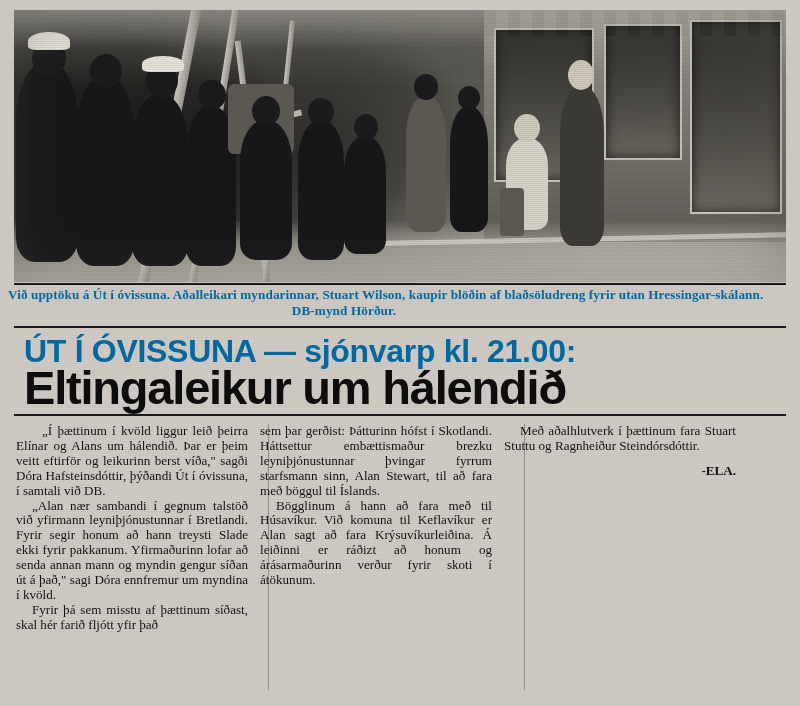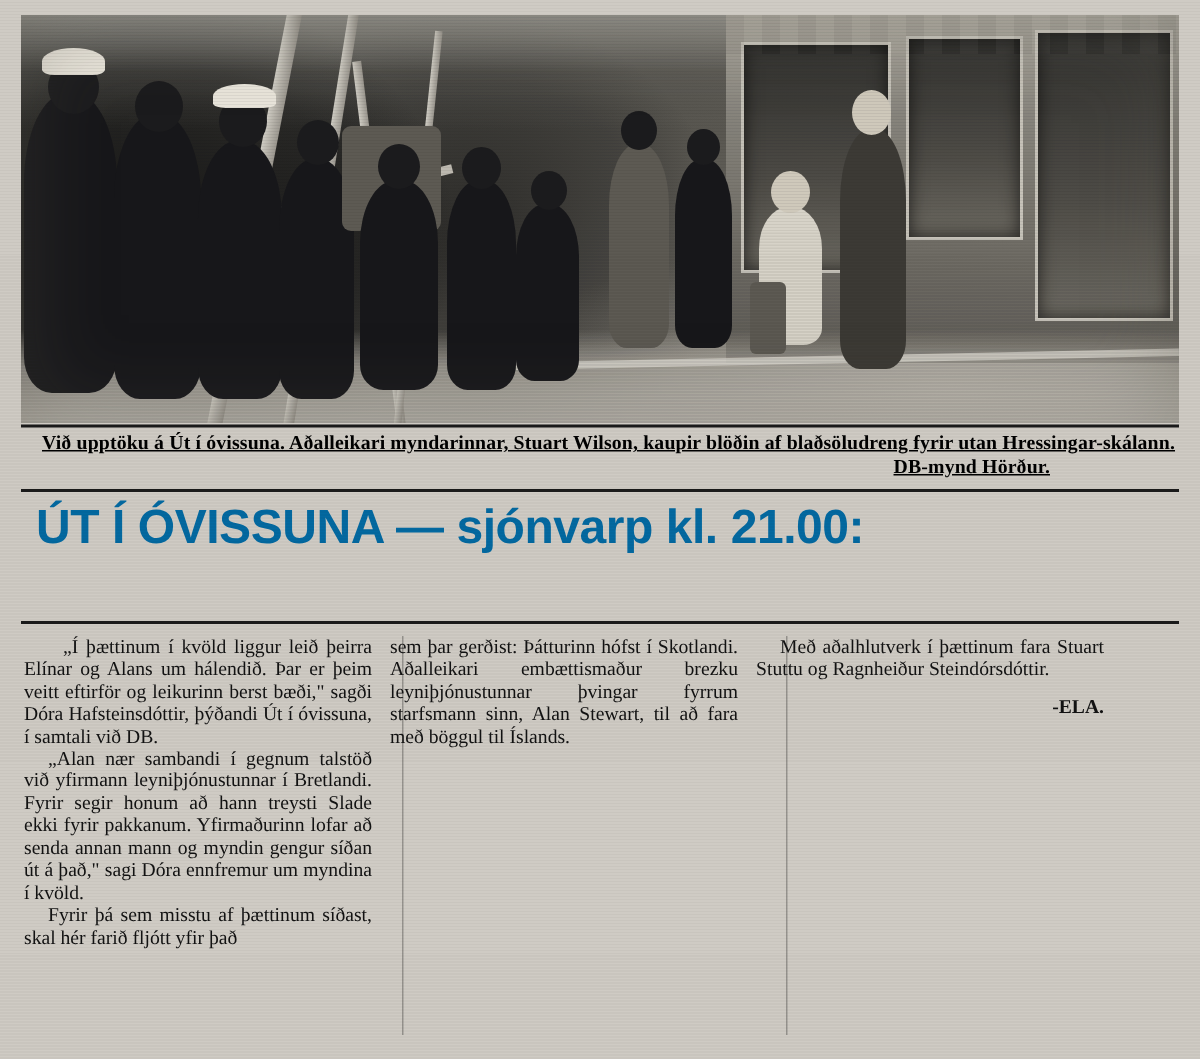--- a/index.html
+++ b/index.html
@@ -97,32 +97,31 @@
   }
   .head.light { background: #cfc9bb; }
   .cap { position:absolute; border-radius: 50% 50% 20% 20%; background:#e8e4da; }
 
   
   .caption-rule-top {
     position: absolute; left: 14px; top: 283px; width: 772px; height: 2px; background: #1a1a1a;
   }
   .caption {
     position: absolute;
-    left: 28px; top: 287px; width: 768px;
+    left: 8px; top: 287px; width: 768px;
     font-family: "Liberation Serif", serif;
     font-weight: 700;
     font-size: 13.2px;
     line-height: 15.5px;
-    color: #000000;
+    color: #0369a1;
     letter-spacing: .1px;
-    text-decoration: underline;
   }
   .caption .credit {
     display: block;
-    text-align: right;
+    text-align: center;
     padding-right: 96px;
   }
   .caption-rule-bot {
     position: absolute; left: 14px; top: 326px; width: 772px; height: 2px; background: #1a1a1a;
   }
 
   
   .kicker {
     position: absolute;
     left: 24px; top: 333px;
@@ -263,35 +262,37 @@
   </div>
 
   <div class="caption-rule-top"></div>
   <div class="caption">
     <span>Við upptöku á Út í óvissuna. Aðalleikari myndarinnar, Stuart Wilson, kaupir blöðin af blaðsöludreng fyrir utan Hressingar-skálann.</span>
     <span class="credit">DB-mynd Hörður.</span>
   </div>
   <div class="caption-rule-bot"></div>
 
   <div class="kicker">ÚT Í ÓVISSUNA — sjónvarp kl. 21.00:</div>
+  <div class="headline">Eltingaleikur um hálendið</div>
   <div class="head-rule"></div>
 
   <div class="vrule v1"></div>
   <div class="vrule v2"></div>
 
   <div class="cols">
 
     <div class="col">
-      <p class="first">„Í þættinum í kvöld liggur leið þeirra Elínar og Alans um hálendið. Þar er þeim veitt eftirför og leikurinn berst bæði," sagði Dóra Hafsteinsdóttir, þýðandi Út í óvissuna, í samtali við DB.</p>
+      <p class="first">„Í þættinum í kvöld liggur leið þeirra Elínar og Alans um hálendið. Þar er þeim veitt eftirför og leikurinn berst víða," sagði Dóra Hafsteinsdóttir, þýðandi Út í óvissuna, í samtali við DB.</p>
       <p>„Alan nær sambandi í gegnum talstöð við yfirmann leyniþjónustunnar í Bretlandi. Fyrir segir honum að hann treysti Slade ekki fyrir pakkanum. Yfirmaðurinn lofar að senda annan mann og myndin gengur síðan út á það," sagi Dóra ennfremur um myndina í kvöld.</p>
       <p>Fyrir þá sem misstu af þættinum síðast, skal hér farið fljótt yfir það</p>
     </div>
 
     <div class="col">
-      <p class="noind">sem þar gerðist: Þátturinn hófst í Skotlandi. Aðalleikari embættismaður brezku leyniþjónustunnar þvingar fyrrum starfsmann sinn, Alan Stewart, til að fara með böggul til Íslands.</p>
+      <p class="noind">sem þar gerðist: Þátturinn hófst í Skotlandi. Háttsettur embættismaður brezku leyniþjónustunnar þvingar fyrrum starfsmann sinn, Alan Stewart, til að fara með böggul til Íslands.</p>
+      <p>Bögglinum á hann að fara með til Húsavíkur. Við komuna til Keflavíkur er Alan sagt að fara Krýsuvíkurleiðina. Á leiðinni er ráðizt að honum og árásarmaðurinn verður fyrir skoti í átökunum.</p>
     </div>
 
     <div class="col">
       <p>Með aðalhlutverk í þættinum fara Stuart Stuttu og Ragnheiður Steindórsdóttir.</p>
       <span class="sign">-ELA.</span>
     </div>
 
   </div>
 
   <div class="grain"></div>

